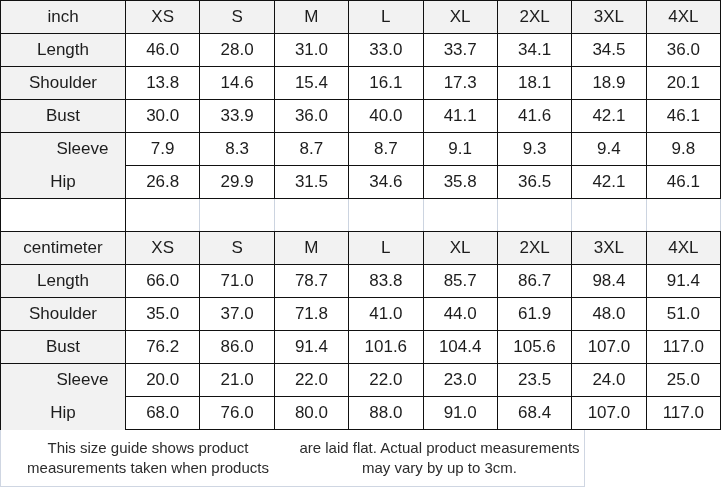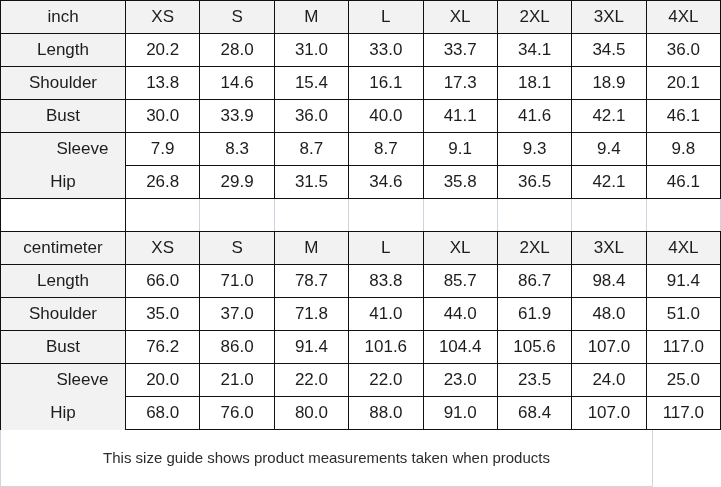--- a/index.html
+++ b/index.html
@@ -28,21 +28,21 @@
   
   tr.spacer th{background:#ffffff;}
   tr.spacer td{
     border-left:1px solid #ccd4e0;
     border-right:1px solid #ccd4e0;
   }
   tr.spacer td:last-child{border-right:1px solid #ccd4e0;}
   
   .note{
     box-sizing:border-box;
-    width:653px;height:57px;
+    width:585px;height:57px;
     border:1px solid #cfd6e2;border-top:none;
     display:flex;justify-content:center;align-items:center;
     background:#ffffff;
     font-size:15px;line-height:20px;color:#2c2c2c;
     text-align:center;
   }
 </style>
 </head>
 <body>
 
@@ -66,21 +66,21 @@
           <th>S</th>
           <th>M</th>
           <th>L</th>
           <th>XL</th>
           <th>2XL</th>
           <th>3XL</th>
           <th>4XL</th>
         </tr>
         <tr>
           <th>Length</th>
-          <td>20.2</td>
+          <td>46.0</td>
           <td>28.0</td>
           <td>31.0</td>
           <td>33.0</td>
           <td>33.7</td>
           <td>34.1</td>
           <td>34.5</td>
           <td>36.0</td>
         </tr>
         <tr>
           <th>Shoulder</th>
@@ -205,14 +205,15 @@
           <td>91.0</td>
           <td>68.4</td>
           <td>107.0</td>
           <td>117.0</td>
         </tr>
       </tbody>
   </table>
 
   <div class="note">
     <div>This size guide shows product measurements taken when products</div>
+    <div>are laid flat. Actual product measurements may vary by up to 3cm.</div>
   </div>
 </div>
 
 </body></html>

